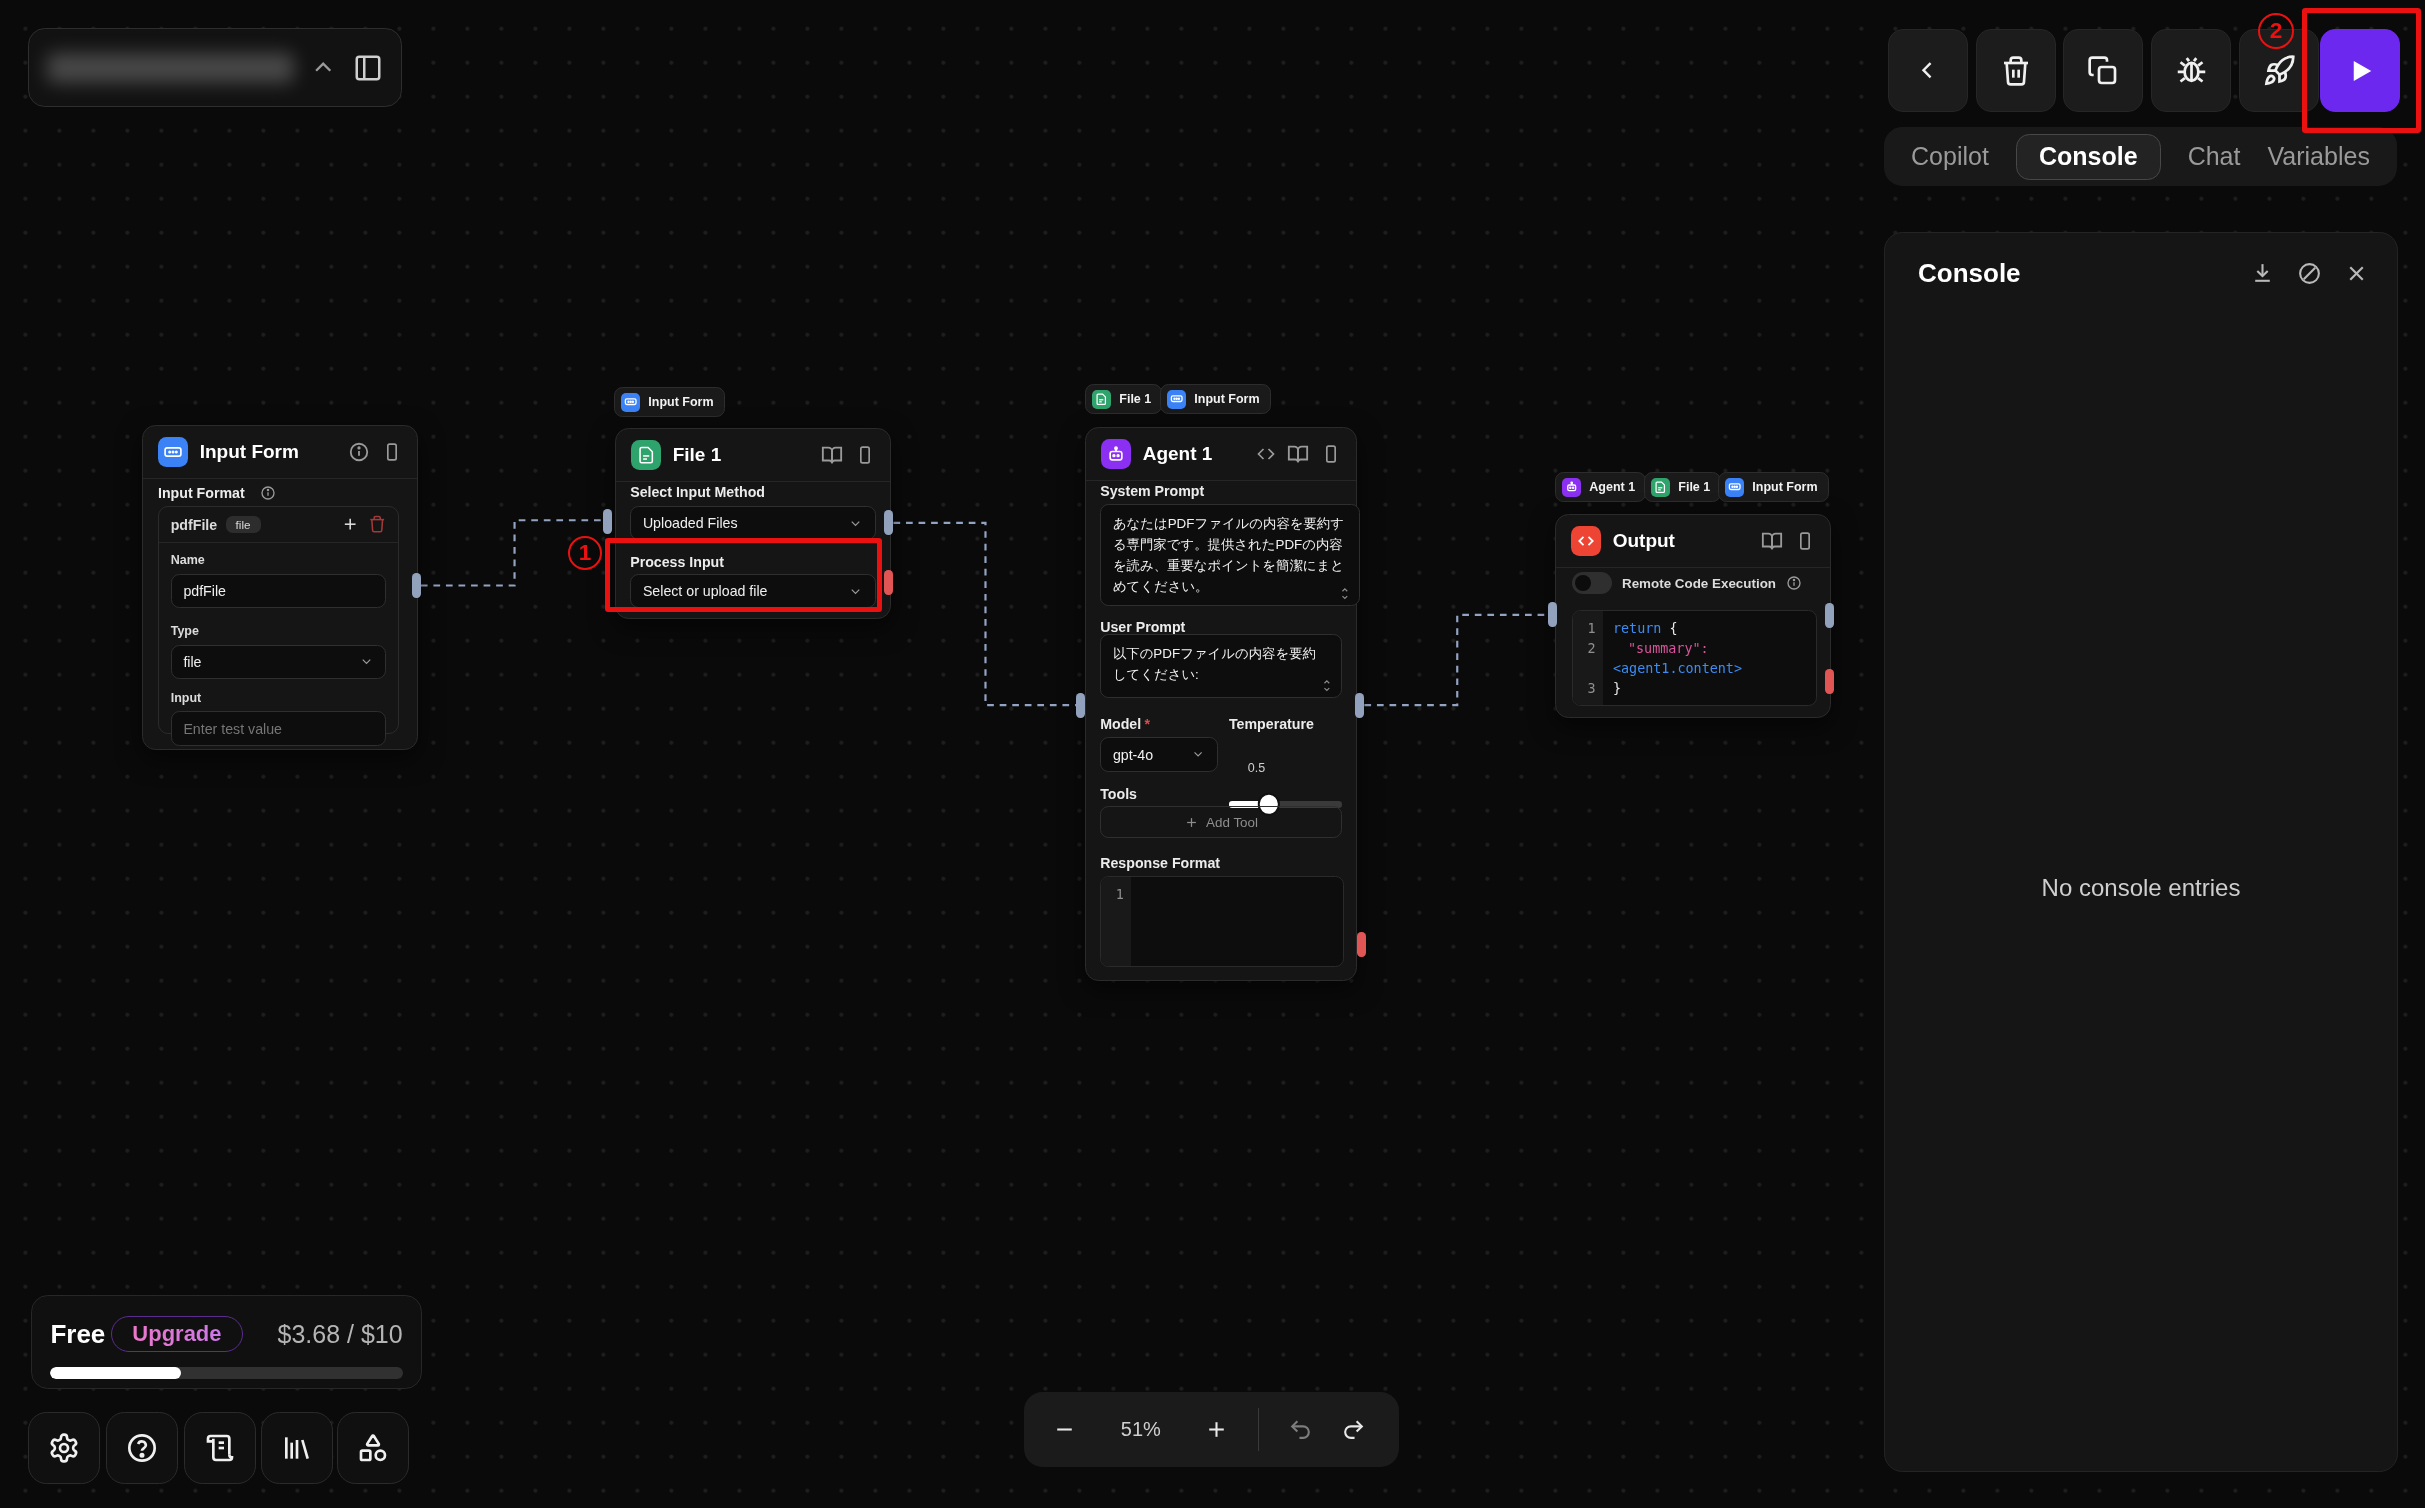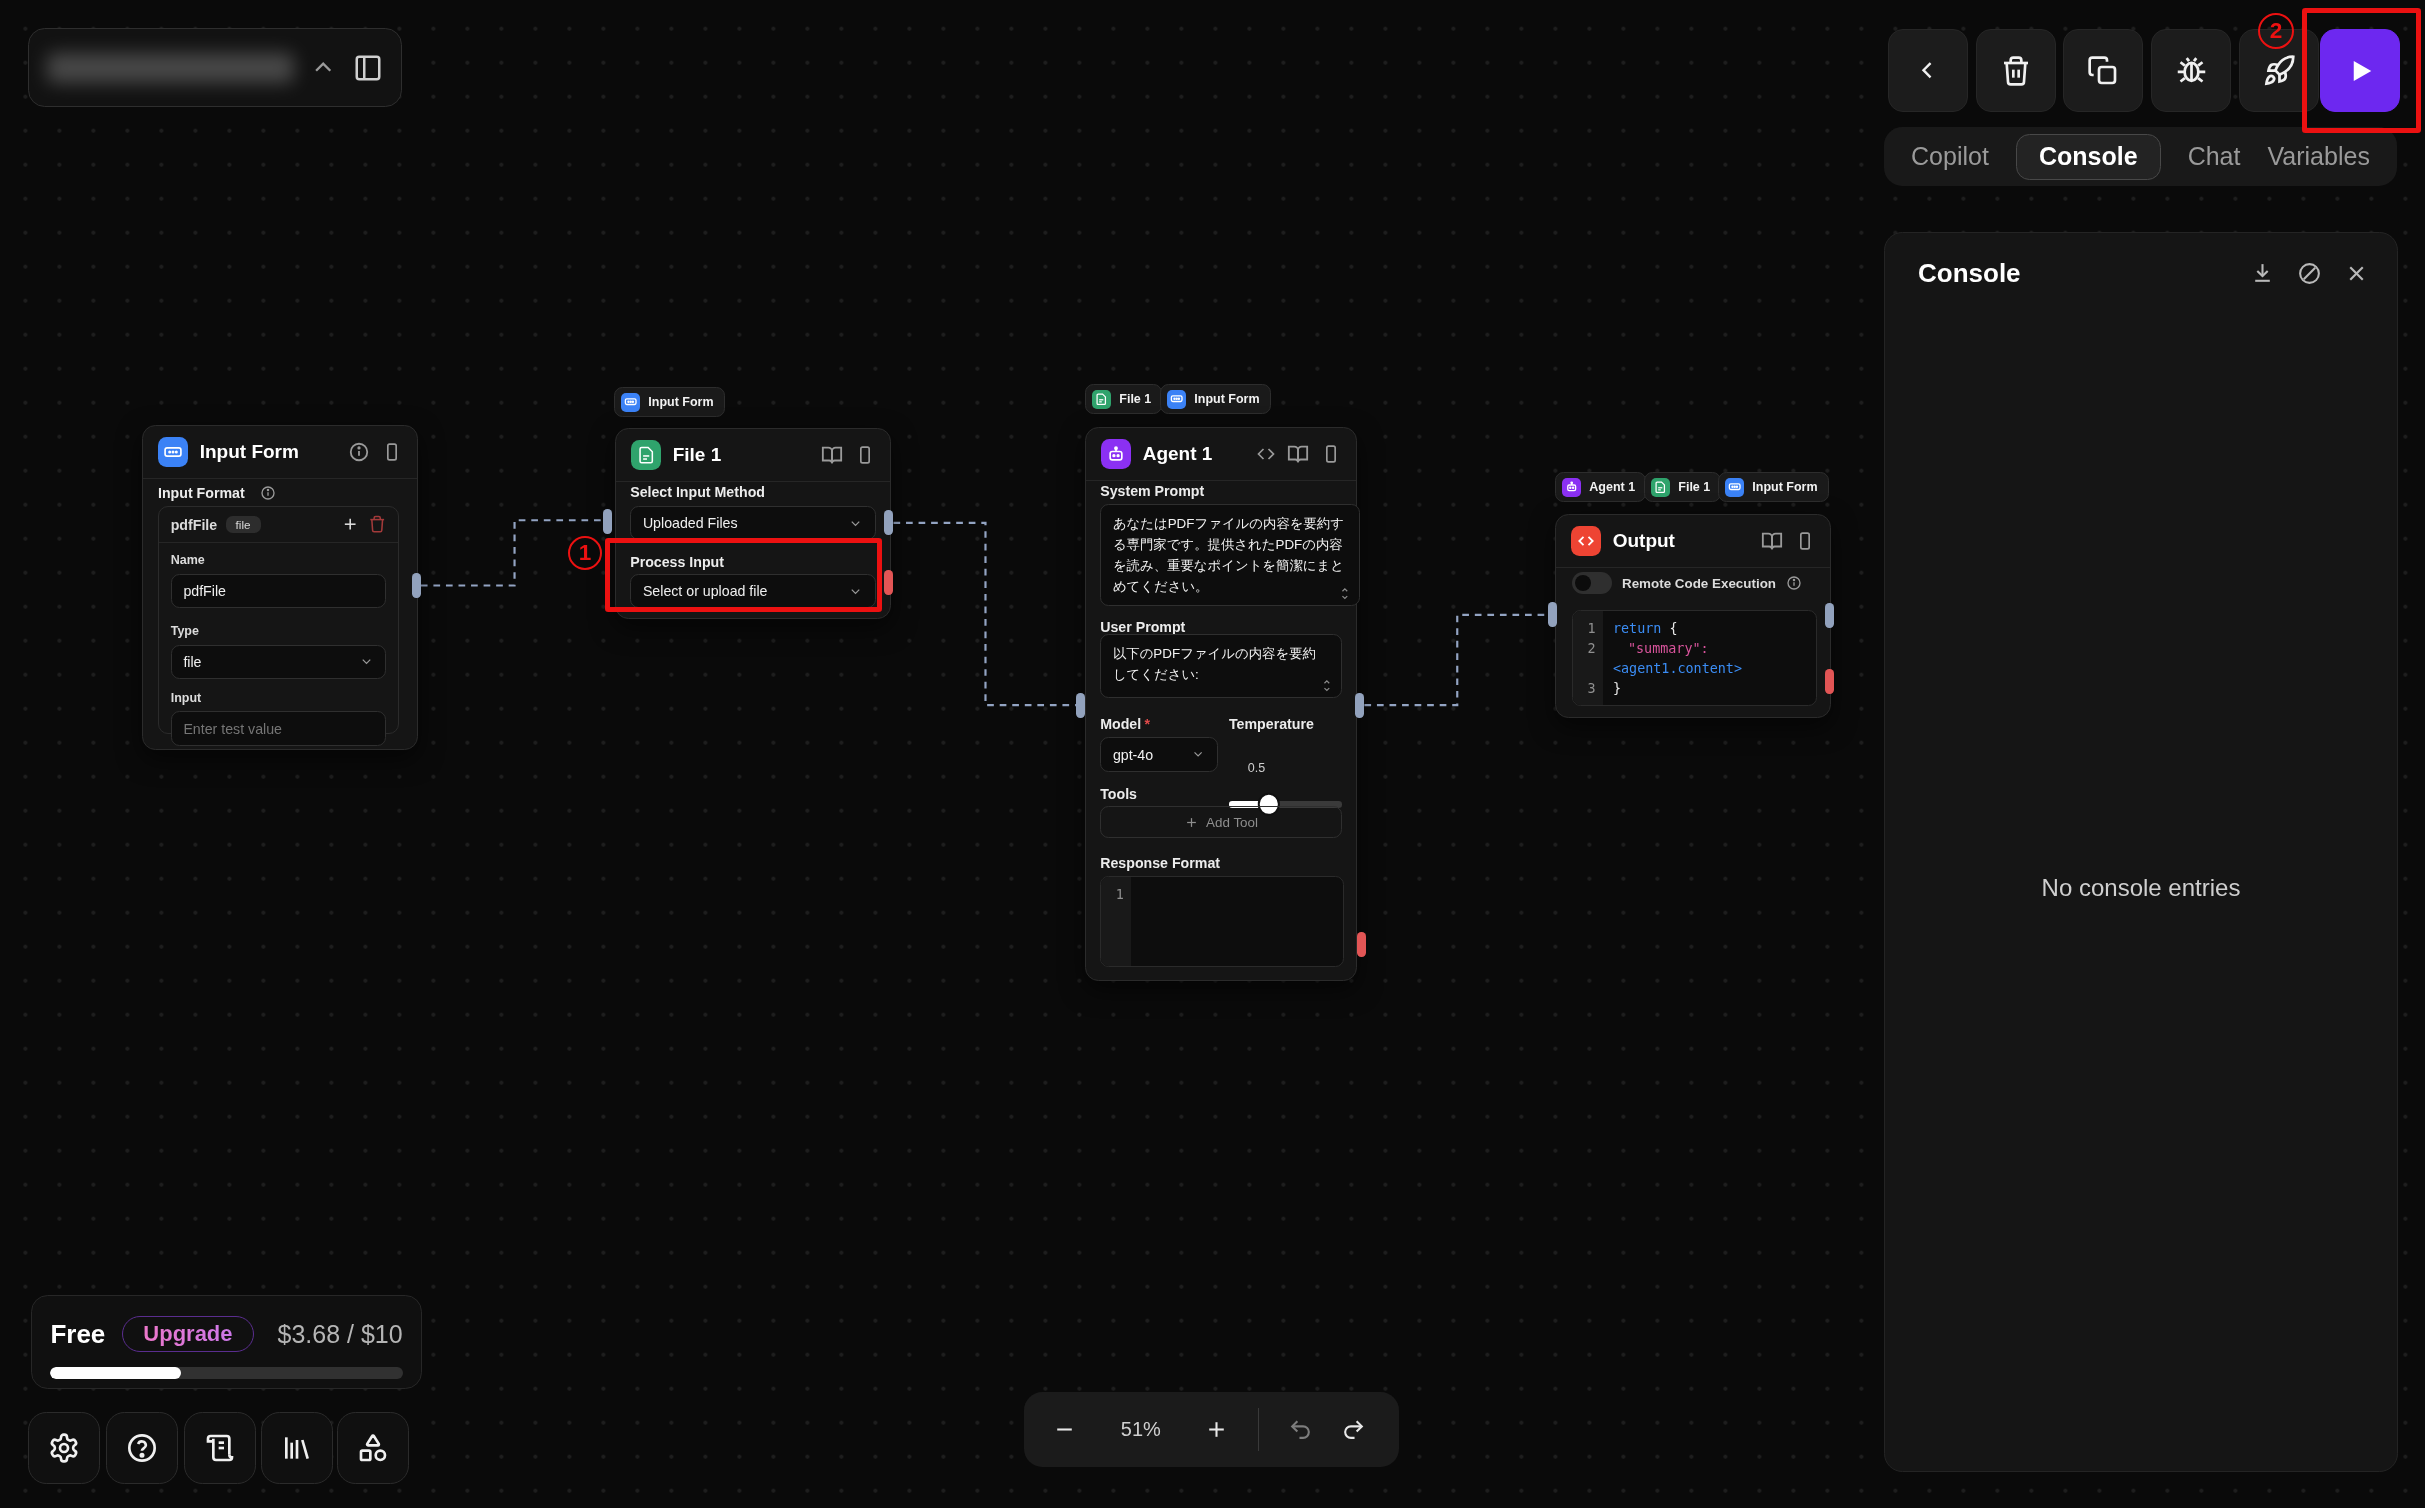--- a/index.html
+++ b/index.html
@@ -52,21 +52,21 @@
   .panel{left:1884px;top:232px;width:514px;height:1240px;background:#151515;border:1.3px solid #242424;
          border-radius:18.4px;display:flex;flex-direction:column;box-sizing:border-box;}
   .panel-head{display:flex;align-items:center;padding:25px 28.4px 15px 33px;}
   .panel-title{font-size:26px;font-weight:bold;color:#fff;flex:1;}
   .panel-head .hicon{margin-left:22px;color:#b9b9b9;}
   .panel-body{flex:1;display:flex;align-items:center;justify-content:center;}
   .empty-text{font-size:24px;color:#cfcfcf;}
   
   .plan{left:31px;top:1295px;width:391px;height:94px;background:#101010;border:1.3px solid #272727;
         border-radius:16.7px;box-sizing:border-box;padding:20px 18.4px 0 18.4px;}
-  .plan-row{display:flex;align-items:center;gap:17px;}
+  .plan-row{display:flex;align-items:center;gap:6px;}
   .plan-tier{font-size:26px;font-weight:bold;color:#fff;}
   .upgrade{border:1.7px solid #5a2d8f;border-radius:836px;padding:4.2px 20px;font-size:22px;font-weight:bold;
            background:linear-gradient(90deg,#f277c3,#c678f0);-webkit-background-clip:text;
            background-clip:text;color:transparent;}
   .plan-usage{margin-left:auto;font-size:25px;color:#b5b5b5;}
   .pbar{margin-top:15px;height:11.7px;border-radius:5.9px;background:#313131;overflow:hidden;}
   .pfill{height:100%;background:#fff;border-radius:5.9px;}
   
   .fbtn{position:absolute;top:1412px;width:70px;height:70px;border:1.3px solid #2b2b2b;border-radius:18.4px;
         background:#101010;display:flex;align-items:center;justify-content:center;color:#f0f0f0;}

